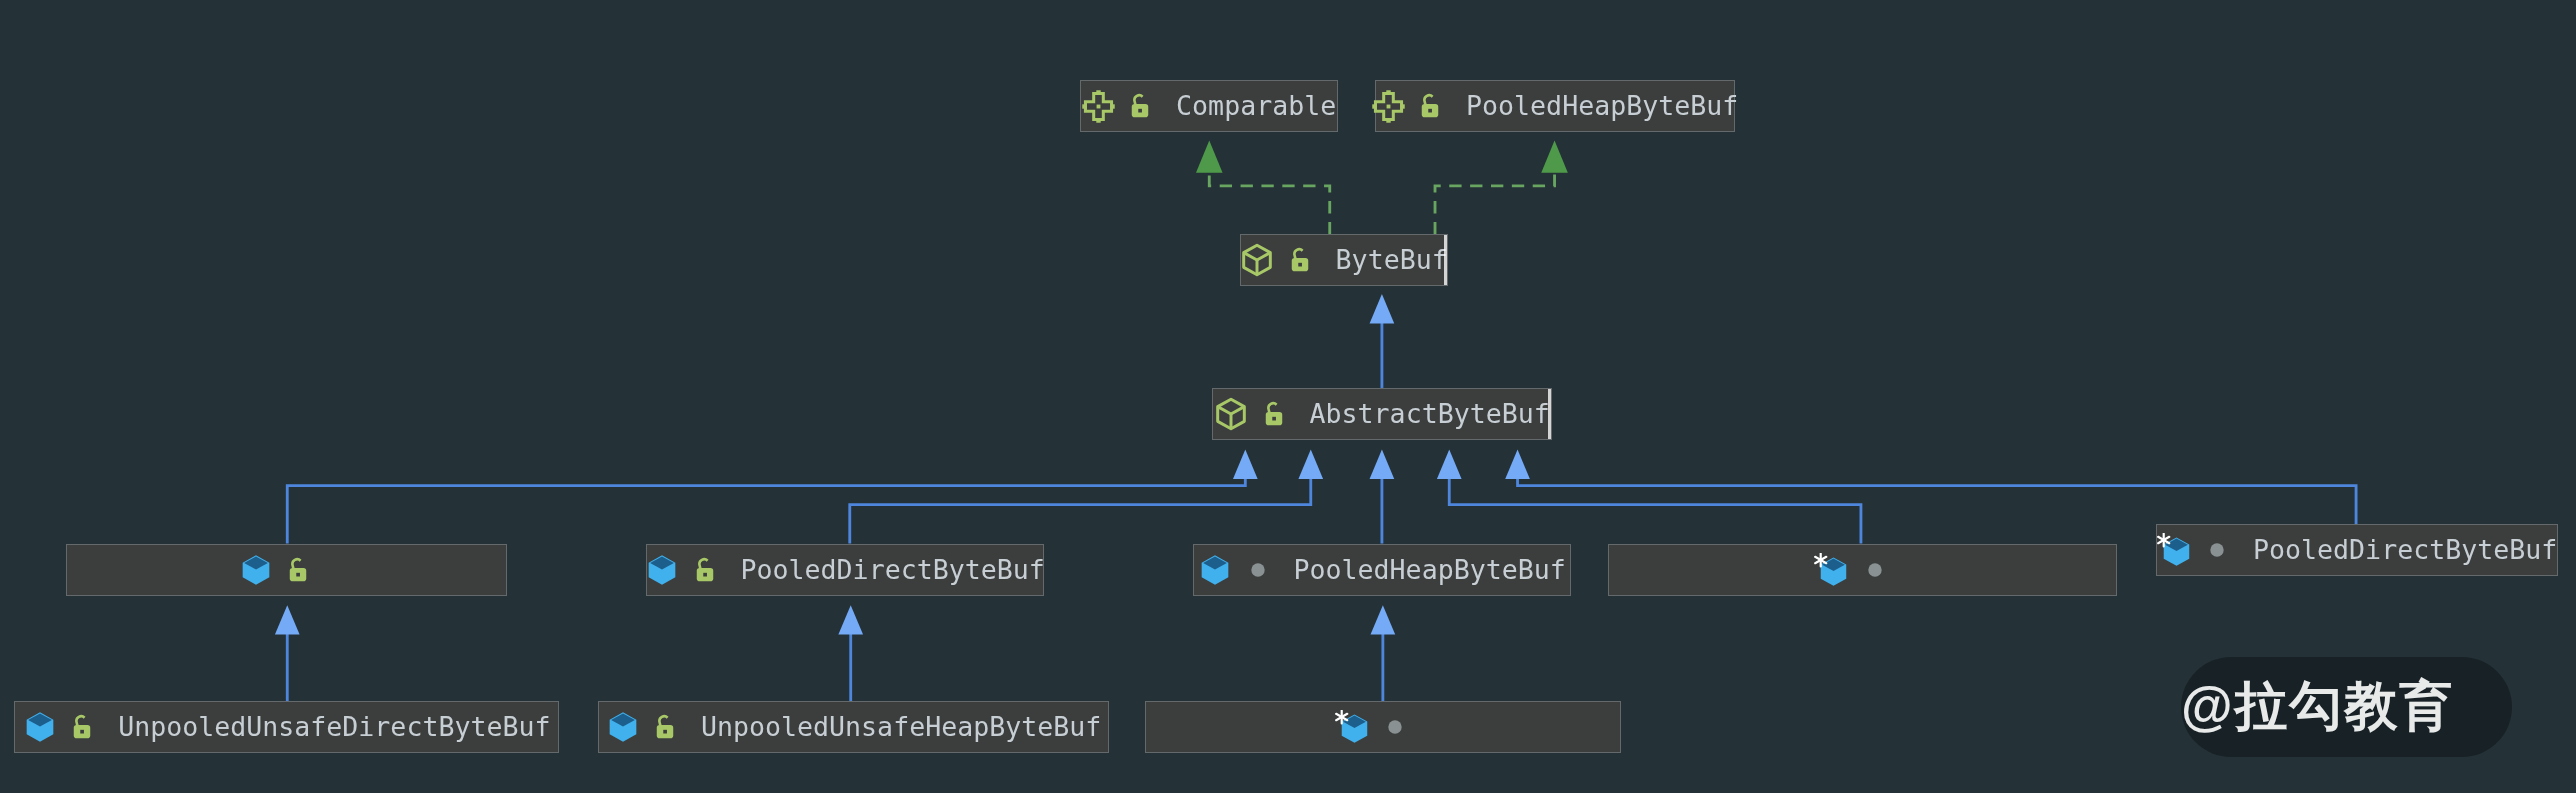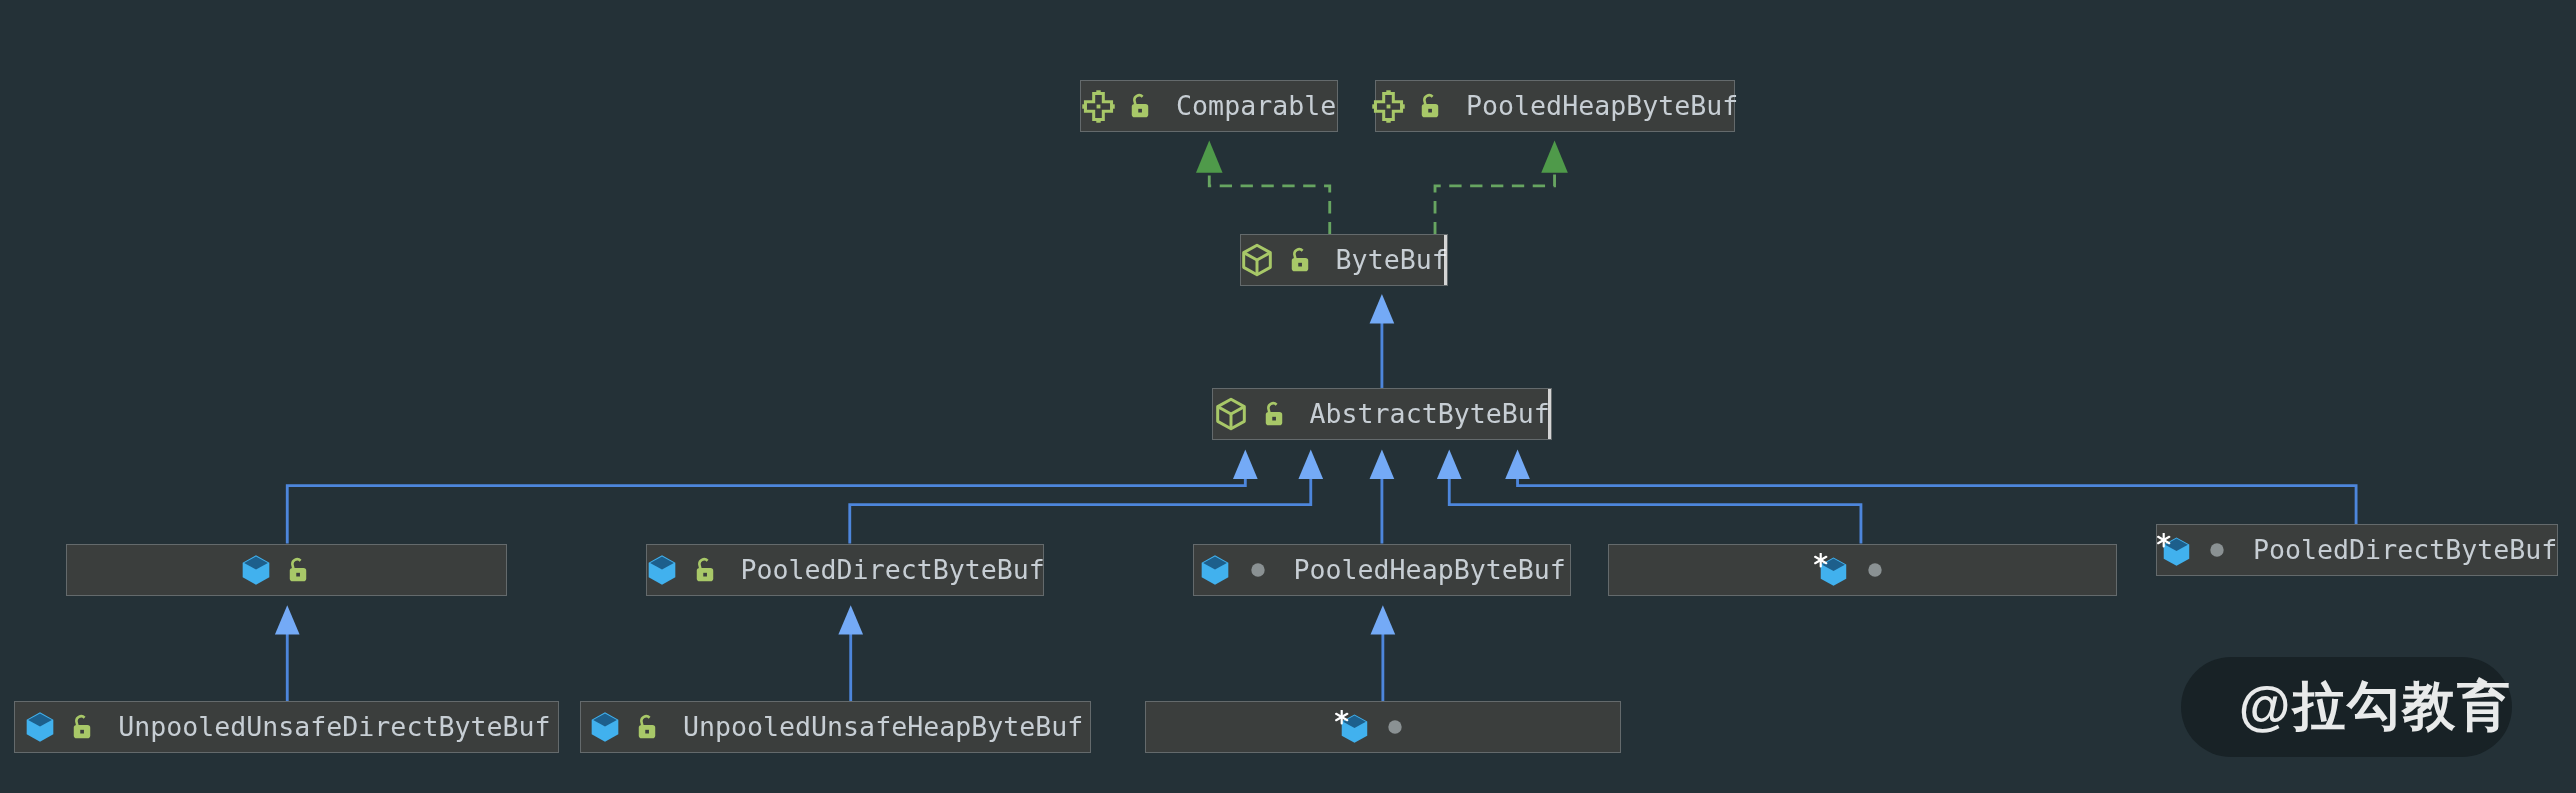--- a/index.html
+++ b/index.html
@@ -20,21 +20,21 @@
   
   .hl-right::after{
     content:"";position:absolute;top:0;right:0;width:2.8px;height:100%;
     background:rgba(255,255,255,0.78);
   }
   #edges{position:absolute;left:0;top:0;pointer-events:none;}
   #symbol-defs{position:absolute;width:0;height:0;overflow:hidden;}
   .watermark{
     position:absolute;left:2181px;top:657px;width:331px;height:100px;
     background:rgba(12,19,22,0.50);border-radius:51px;
-    display:flex;align-items:center;justify-content:flex-end;
+    display:flex;align-items:center;justify-content:flex-start;
     color:#e8eaea;font-size:53px;font-weight:bold;letter-spacing:1.9px;
     font-family:"Liberation Sans","DejaVu Sans",sans-serif;
   }
 </style>
 </head>
 <body>
 
 <svg id="symbol-defs" aria-hidden="true">
   <defs>
     <symbol id="i-interface" viewBox="0 0 24 24">
@@ -237,21 +237,21 @@
         <use href="#i-class"></use>
       </svg>
     </span>
   <span class="mod">
       <svg width="26" height="26" viewBox="0 0 27 27">
         <use href="#i-lock"></use>
       </svg>
     </span>
   <span class="lbl">UnpooledUnsafeDirectByteBuf</span>
 </div>
-<div class="node" style="left:580px;top:701px;width:511px">
+<div class="node" style="left:598px;top:701px;width:511px">
   <span class="ic">
       <svg width="34" height="34" viewBox="0 0 36 36">
         <use href="#i-class"></use>
       </svg>
     </span>
   <span class="mod">
       <svg width="26" height="26" viewBox="0 0 27 27">
         <use href="#i-lock"></use>
       </svg>
     </span>

